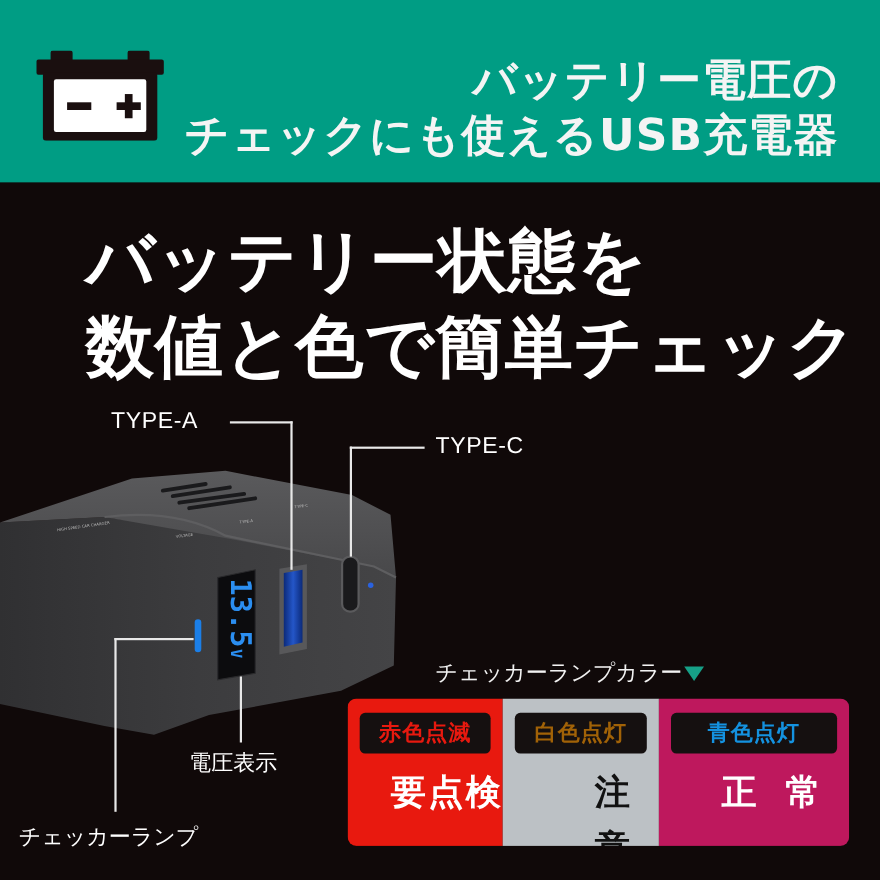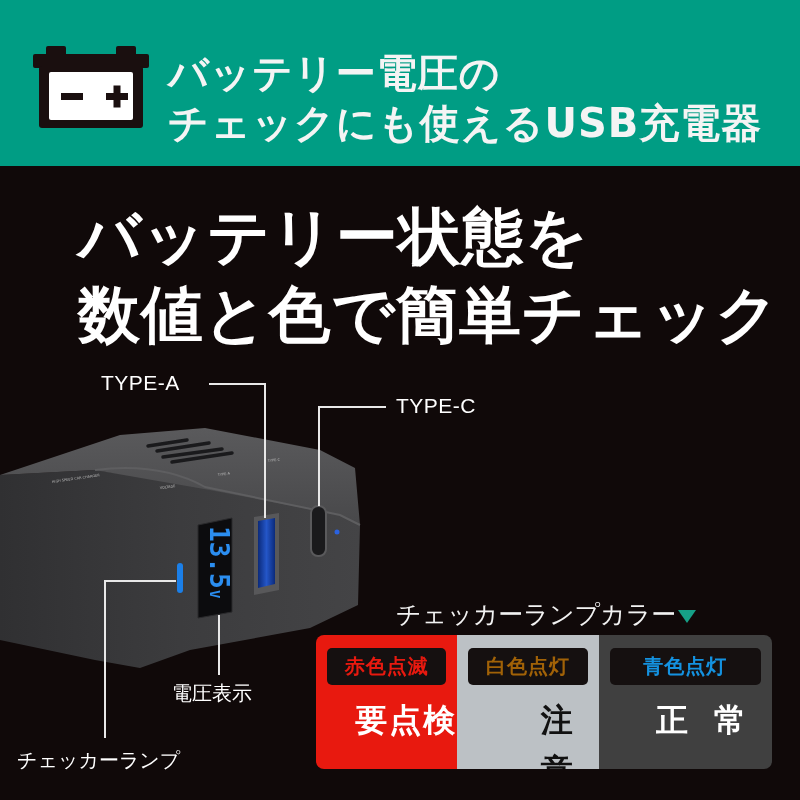--- a/index.html
+++ b/index.html
@@ -2,20 +2,21 @@
 <html><head>
   <meta charset="utf-8">
   <style>
     * { box-sizing: border-box; margin: 0; padding: 0; }
     html, body { width: 800px; height: 800px; overflow: hidden; background: #0f0a0a; }
     body { position: relative; font-family: "DejaVu Sans", "Liberation Sans", sans-serif; color: #fff; }
 
     .header {
       position: absolute; left: 0; top: 0; width: 800px; height: 166px;
       background: #009d84;
+      text-align: right;
     }
     .battery {
       position: absolute; left: 33px; top: 46px; width: 116px; height: 82px;
     }
     .header-title {
       position: absolute; left: 168px; top: 48px;
       font-weight: bold; font-size: 40px; line-height: 50px; letter-spacing: 1px;
       color: #f4f4f4; white-space: nowrap;
     }
 
@@ -33,21 +34,21 @@
       position: absolute; color: #ffffff; font-size: 20px; white-space: nowrap;
       font-family: "Liberation Sans", "DejaVu Sans", sans-serif;
     }
     .callout-label.latin { font-size: 21px; letter-spacing: 0.5px; }
     .line { position: absolute; background: #e8e8e8; }
 
     
     .device { position: absolute; left: 0; top: 0; width: 800px; height: 800px; pointer-events: none; }
 
     .lamp-title {
-      position: absolute; left: 396px; top: 598px; font-size: 25px; color: #f2f2f2; white-space: nowrap;
+      position: absolute; left: 396px; top: 598px; font-size: 20px; color: #f2f2f2; white-space: nowrap;
     }
     .lamp-triangle {
       display: inline-block; width: 0; height: 0; vertical-align: middle; margin-left: 2px;
       border-left: 9px solid transparent; border-right: 9px solid transparent;
       border-top: 13px solid #16a087;
     }
     .lamp-table {
       position: absolute; left: 316px; top: 635px; width: 456px; height: 134px;
       display: flex; border-radius: 8px; overflow: hidden;
     }
@@ -163,17 +164,17 @@
 
 <div class="lamp-table">
   <div class="lamp-cell" style="background:#e8190f;">
     <div class="badge" style="color:#e8190f;">赤色点滅</div>
     <div class="status" style="color:#ffffff;">要点検</div>
   </div>
   <div class="lamp-cell" style="background:#bcc1c5;">
     <div class="badge" style="color:#a16207;">白色点灯</div>
     <div class="status spaced" style="color:#111111;">注意</div>
   </div>
-  <div class="lamp-cell" style="background:#404040;padding-left:32px;">
+  <div class="lamp-cell" style="background:#be185d;padding-left:32px;">
     <div class="badge" style="color:#1492e0;">青色点灯</div>
     <div class="status spaced" style="color:#ffffff;">正常</div>
   </div>
 </div>
 
 </body></html>

